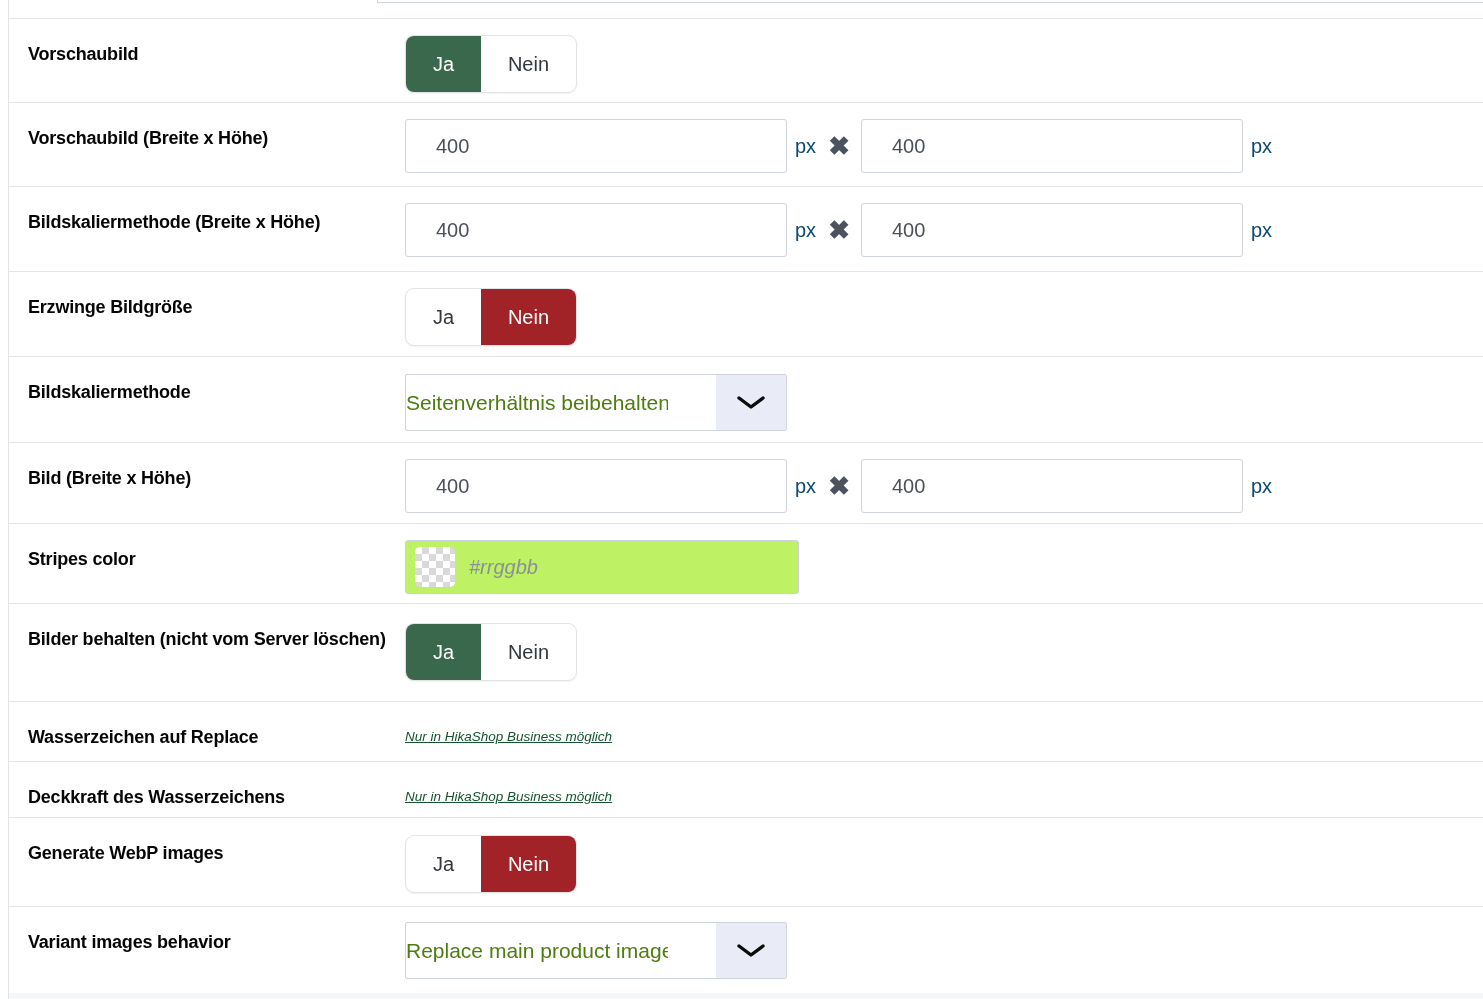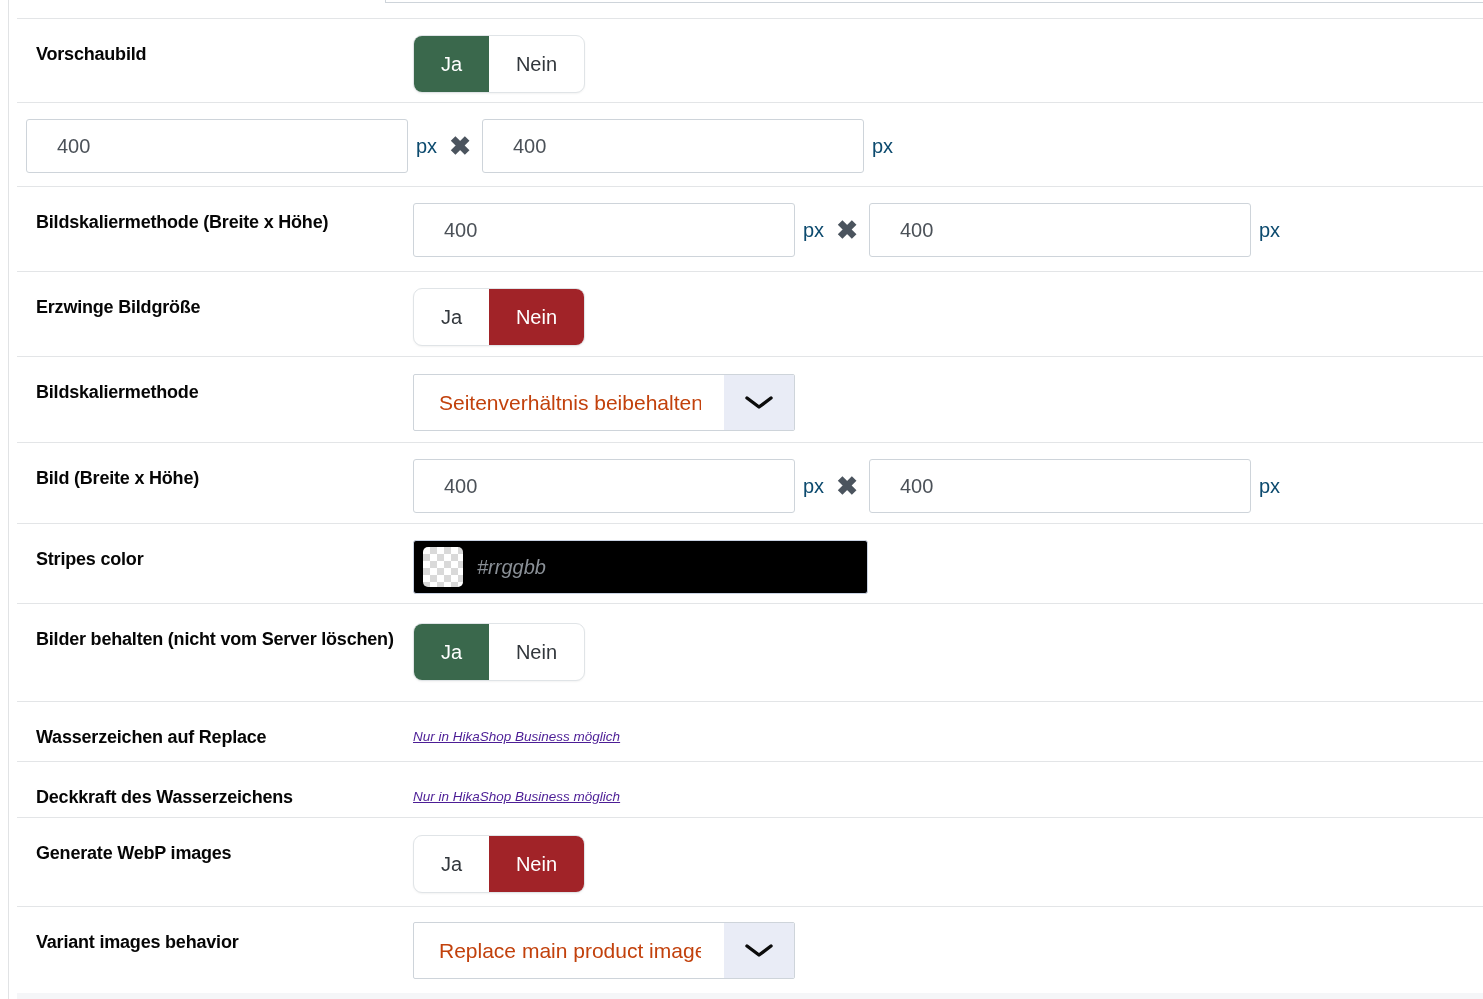--- a/index.html
+++ b/index.html
@@ -1,20 +1,20 @@
 <!DOCTYPE html>
 <html><head>
 <meta charset="utf-8">
 <style>
   * { margin:0; padding:0; box-sizing:border-box; }
   html,body { background:#fff; }
   body { font-family:"Liberation Sans", sans-serif; }
   .page { position:relative; width:1483px; height:999px; overflow:hidden; background:#fff; }
   .left-border { position:absolute; left:8px; top:0; bottom:0; width:1px; background:#e1e3e5; }
-  .rows { position:absolute; left:17px; top:0; right:0; }
+  .rows { position:absolute; left:9px; top:0; right:0; }
 
   .spacer-top { position:relative; height:19px; border-bottom:1px solid #e3e5e7; }
   .partial-input { position:absolute; left:368px; right:0; top:0; height:3px;
                    border-left:1px solid #ced4da; border-bottom:1px solid #ced4da; background:#fff; }
 
   .row { display:flex; border-bottom:1px solid #e3e5e7; background:#fff; }
   .r1{height:84px}.r2{height:84px}.r3{height:85px}.r4{height:85px}.r5{height:86px}
   .r6{height:81px}.r7{height:80px}.r8{height:98px}.r9{height:60px}.r10{height:56px}
   .r11{height:89px}.r12{height:86px; border-bottom:none}
 
@@ -39,44 +39,44 @@
   input.num { width:382px; height:54px; border:1px solid #ced4da; border-radius:3px;
               padding-left:30px; font-size:20px; color:#4b5158; outline:none;
               font-family:"Liberation Sans", sans-serif; }
   .px { font-size:20px; color:#0c4a6e; margin-left:8px; }
   .x-icon { font-size:26px; font-weight:700; color:#4b545e; margin-left:12px; line-height:1; }
   .num2 { margin-left:11px; }
 
   
   .select { position:relative; width:382px; height:57px; border:1px solid #ced4da; border-radius:2px;
             background:#fff; display:flex; align-items:center; overflow:hidden; cursor:pointer; }
-  .select-value { margin-left:25px; width:262px; font-size:21px; color:#c2410c;
+  .select-value { width:262px; font-size:21px; color:#4d7c0f;
                   white-space:nowrap; overflow:hidden; }
   .select-arrow { position:absolute; right:0; top:0; bottom:0; width:70px; background:#e9ecf6;
                   display:flex; align-items:center; justify-content:center; }
 
   
-  .color-ctl { display:flex; align-items:center; width:455px; height:54px;
-               border:1px solid #c9d2e2; border-radius:3px; background:#000000; }
+  .color-ctl { display:flex; align-items:center; width:394px; height:54px;
+               border:1px solid #c9d2e2; border-radius:3px; background:#bef264; }
   .checker { width:40px; height:40px; margin-left:9px; border-radius:5px; flex:none;
              background-color:#fff;
              background-image:
                linear-gradient(45deg,#d9d9d9 25%,transparent 25%),
                linear-gradient(-45deg,#d9d9d9 25%,transparent 25%),
                linear-gradient(45deg,transparent 75%,#d9d9d9 75%),
                linear-gradient(-45deg,transparent 75%,#d9d9d9 75%);
              background-size:14px 14px;
              background-position:0 0, 0 7px, 7px -7px, -7px 0; }
   input.color-text { border:none; outline:none; flex:1; height:100%; padding-left:14px;
                      font-size:20px; font-style:italic; color:#6c7279; background:transparent;
                      font-family:"Liberation Sans", sans-serif; }
   input.color-text::placeholder { color:#8a9097; font-style:italic; opacity:1; }
 
   
-  a.biz-link { font-size:13.5px; font-style:italic; color:#4c1d95; text-decoration:underline;
+  a.biz-link { font-size:13.5px; font-style:italic; color:#14532d; text-decoration:underline;
                cursor:pointer; }
 
   .bottom-band { height:6px; background:#f5f6f8; }
 </style>
 </head>
 <body>
 
 <div class="page">
   <div class="left-border"></div>
 
@@ -89,20 +89,21 @@
       <div class="cell-label">Vorschaubild</div>
       <div class="cell-control">
         <div class="toggle">
           <span class="seg yes on-green">Ja</span>
           <span class="seg no">Nein</span>
         </div>
       </div>
     </div>
 
     <div class="row r2">
+      <div class="cell-label">Vorschaubild (Breite x Höhe)</div>
       <div class="cell-control">
         <div class="size-ctl">
           <input class="num" type="text" value="400" style="">
           <span class="px">px</span>
           <span class="x-icon">✖</span>
           <input class="num num2" type="text" value="400" style="">
           <span class="px">px</span>
         </div>
       </div>
     </div>

